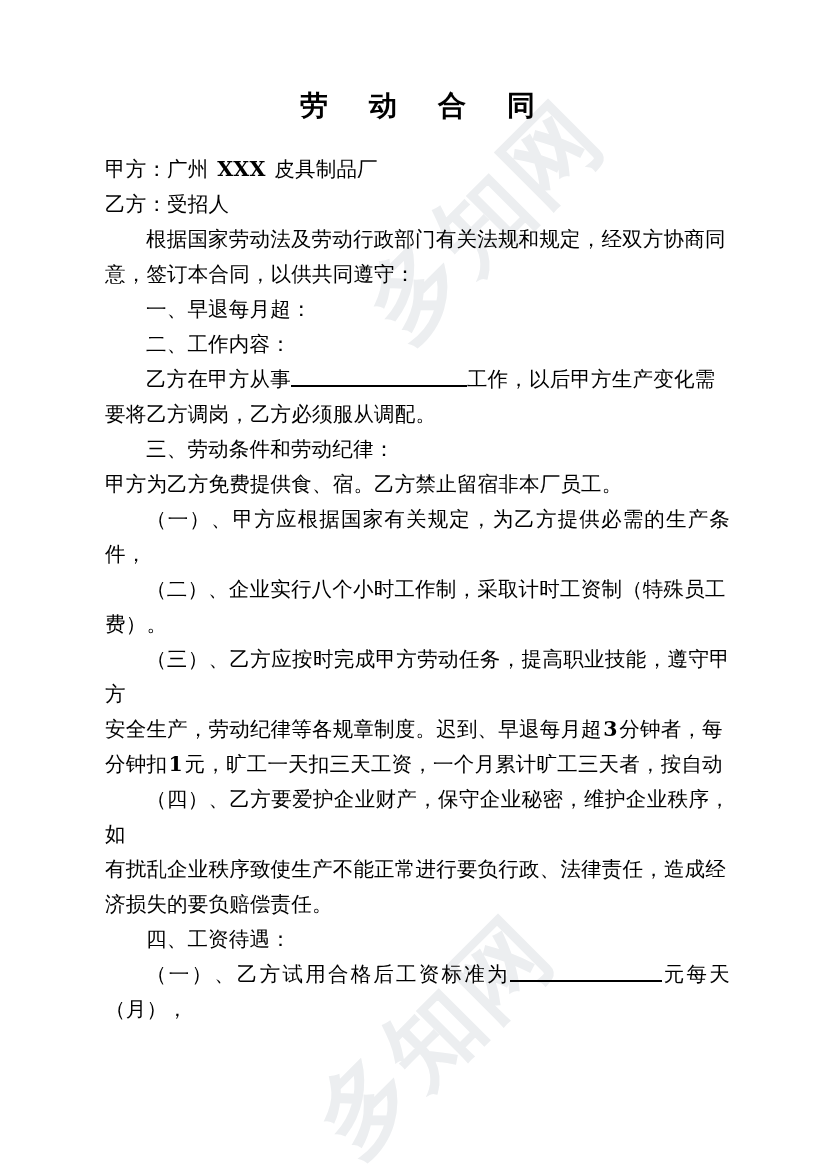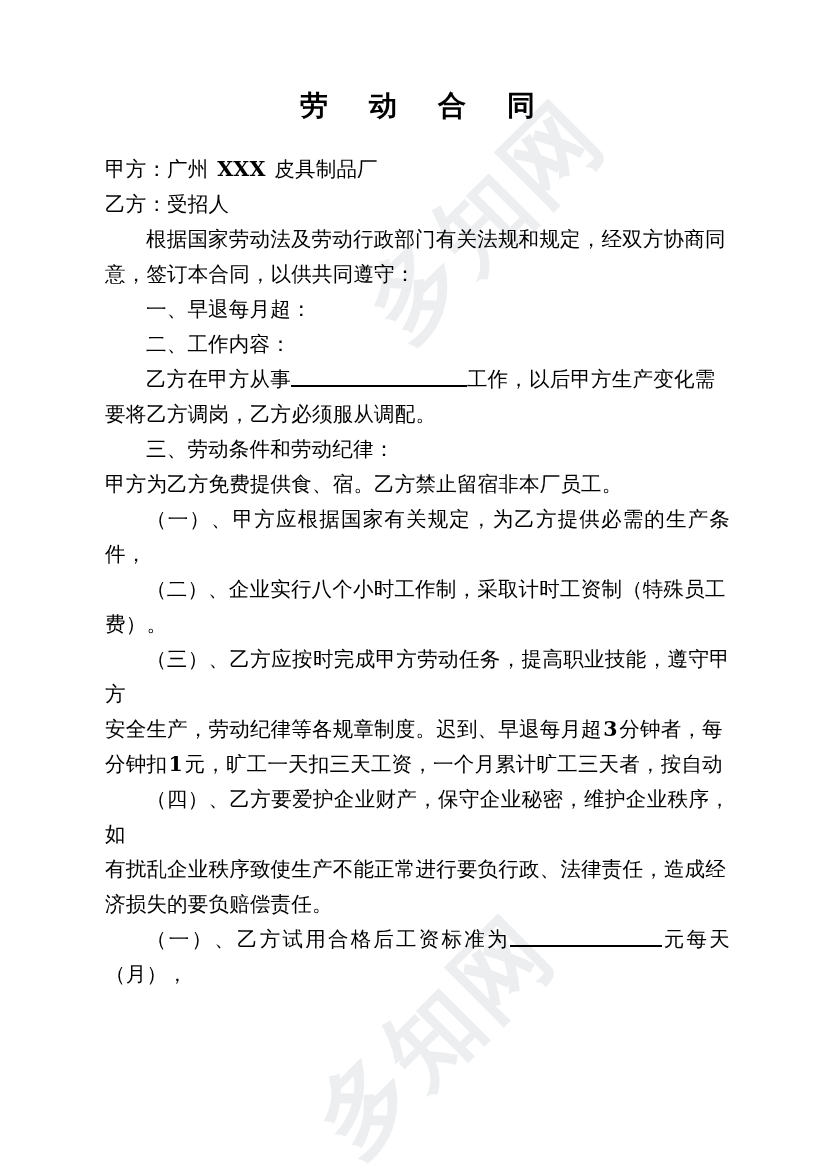--- a/index.html
+++ b/index.html
@@ -144,16 +144,17 @@
     <p class="line">费）。</p>
 
     <p class="line indent"><span>（三）、</span><span>乙方应按时完成甲方劳动任务，提高职业技能，遵守甲方</span></p>
     <p class="line"><span>安全生产，劳动纪律等各规章制度。迟到、早退每月超</span><span class="num">3</span><span>分钟者，每</span></p>
     <p class="line"><span>分钟扣</span><span class="num">1</span><span>元，旷工一天扣三天工资，一个月累计旷工三天者，按自动</span></p>
 
     <p class="line indent"><span>（四）、</span><span>乙方要爱护企业财产，保守企业秘密，维护企业秩序，如</span></p>
     <p class="line">有扰乱企业秩序致使生产不能正常进行要负行政、法律责任，造成经</p>
     <p class="line">济损失的要负赔偿责任。</p>
 
+    <p class="line indent">四、工资待遇：</p>
     <p class="line indent"><span>（一）、</span><span>乙方试用合格后工资标准为</span><span class="blank blank-wage"></span><span>元每天（月），</span></p>
 
   </div>
 </div>
 
 </body></html>

